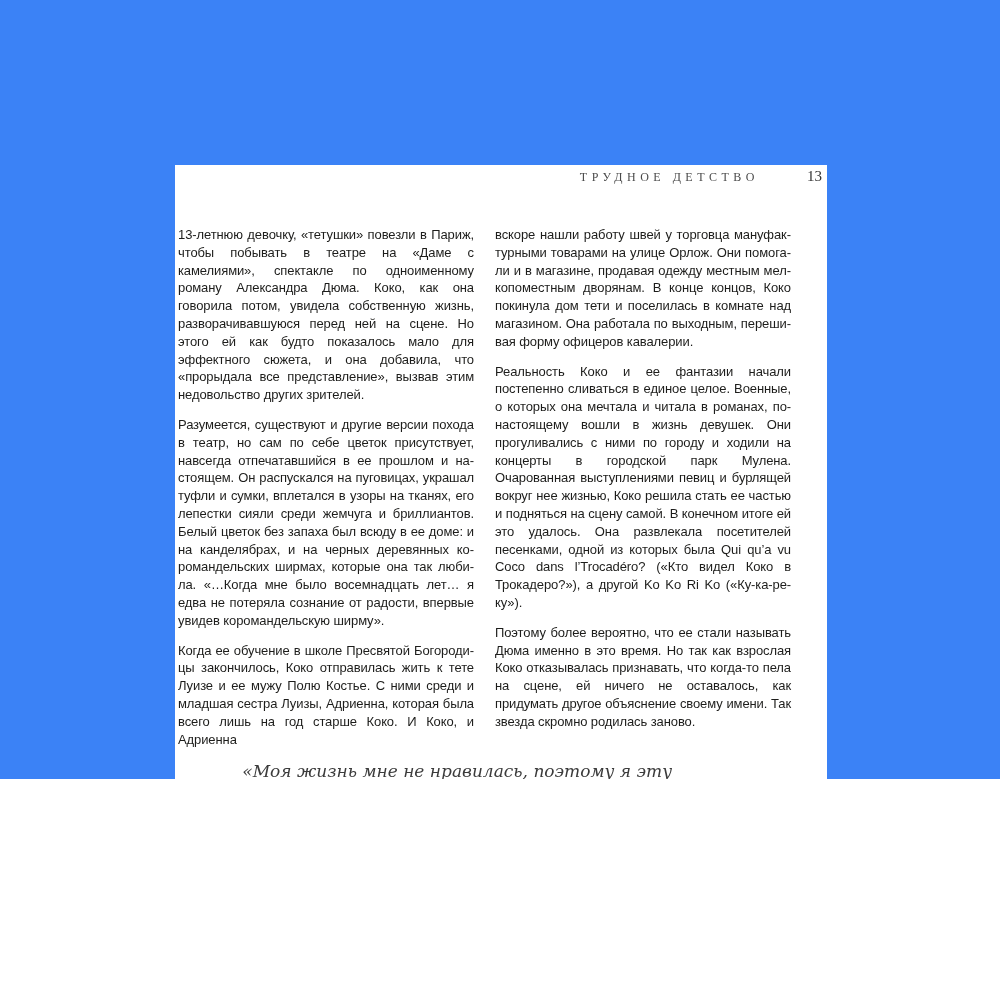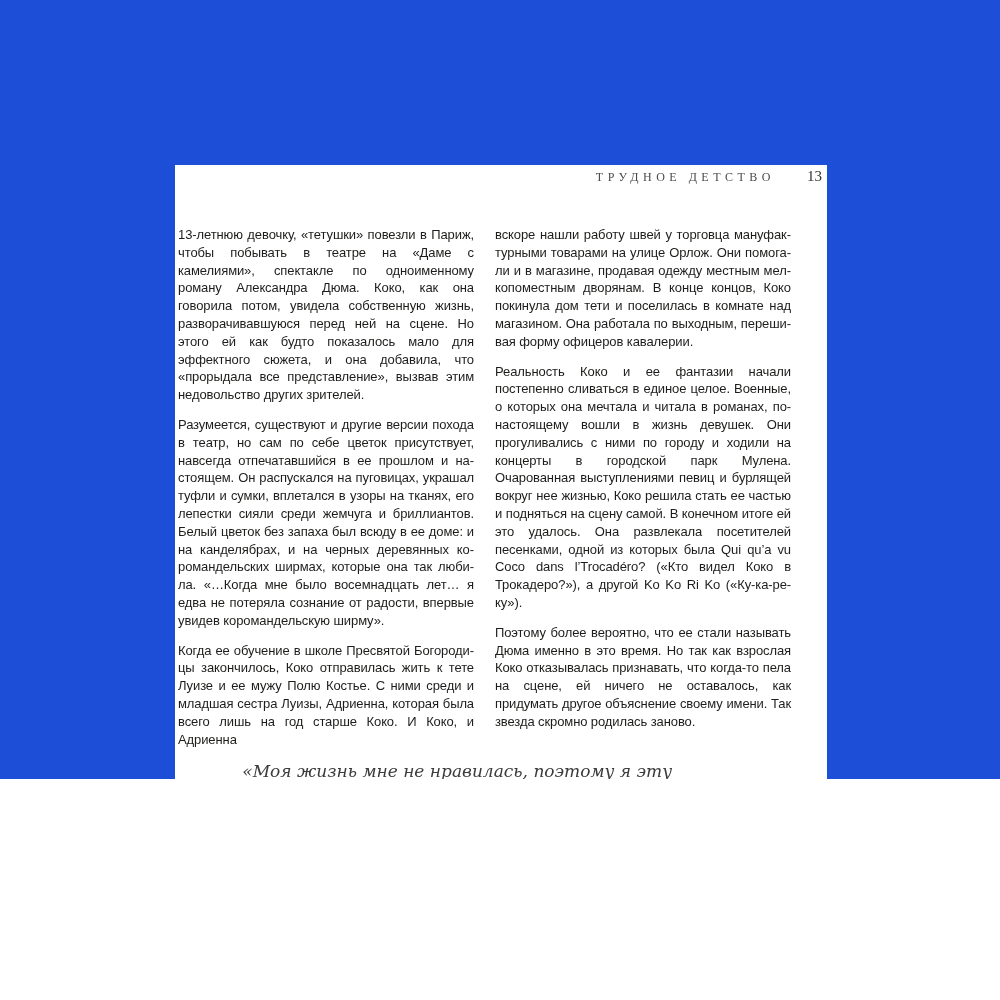--- a/index.html
+++ b/index.html
@@ -1,20 +1,20 @@
 <!DOCTYPE html>
 <html><head>
 <meta charset="utf-8">
 <style>
   html, body { margin: 0; padding: 0; }
   .canvas {
     position: relative;
     width: 1000px;
     height: 779px;
-    background: #1d4ed8;
+    background: #3b82f6;
     overflow: hidden;
     font-family: "Liberation Sans", sans-serif;
   }
   .book-page {
     position: absolute;
     left: 175px;
     top: 165px;
     width: 652px;
     height: 671px;
     background: #ffffff;
@@ -32,21 +32,21 @@
     font-family: "Liberation Serif", serif;
     font-size: 12px;
     letter-spacing: 4.5px;
     color: #4a4a4a;
     white-space: nowrap;
   }
   .page-number {
     font-family: "Liberation Serif", serif;
     font-size: 15px;
     color: #333333;
-    margin-left: 32px;
+    margin-left: 48px;
   }
   .columns {
     position: absolute;
     left: 3px;
     top: 61px;
     width: 613px;
     display: flex;
     gap: 21px;
   }
   .col {

